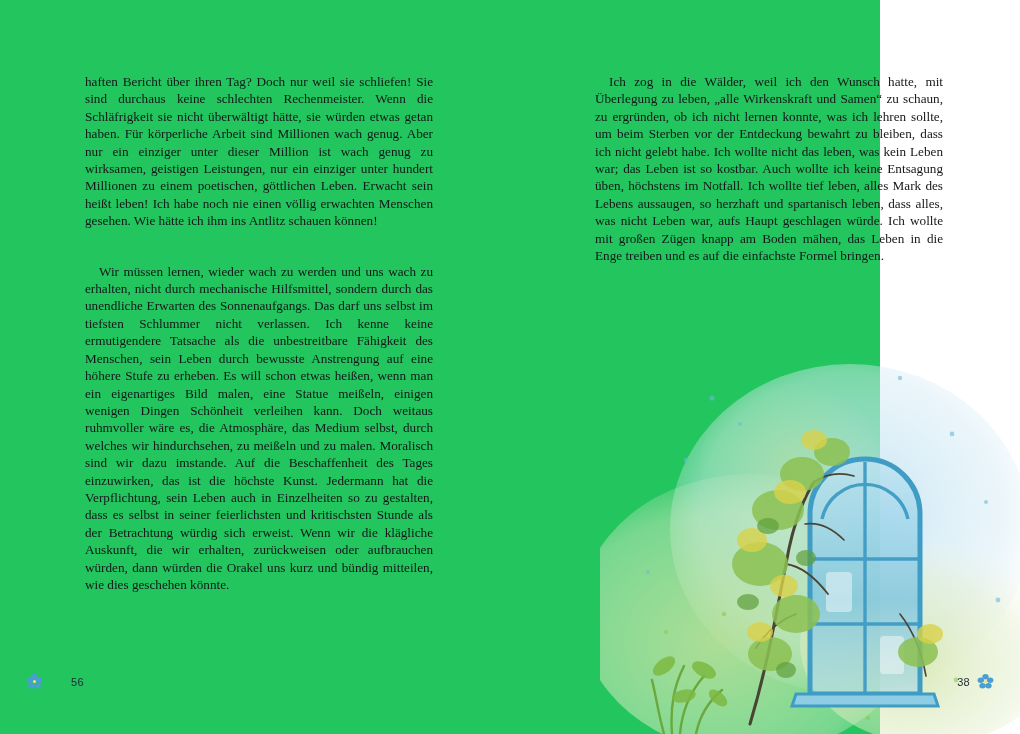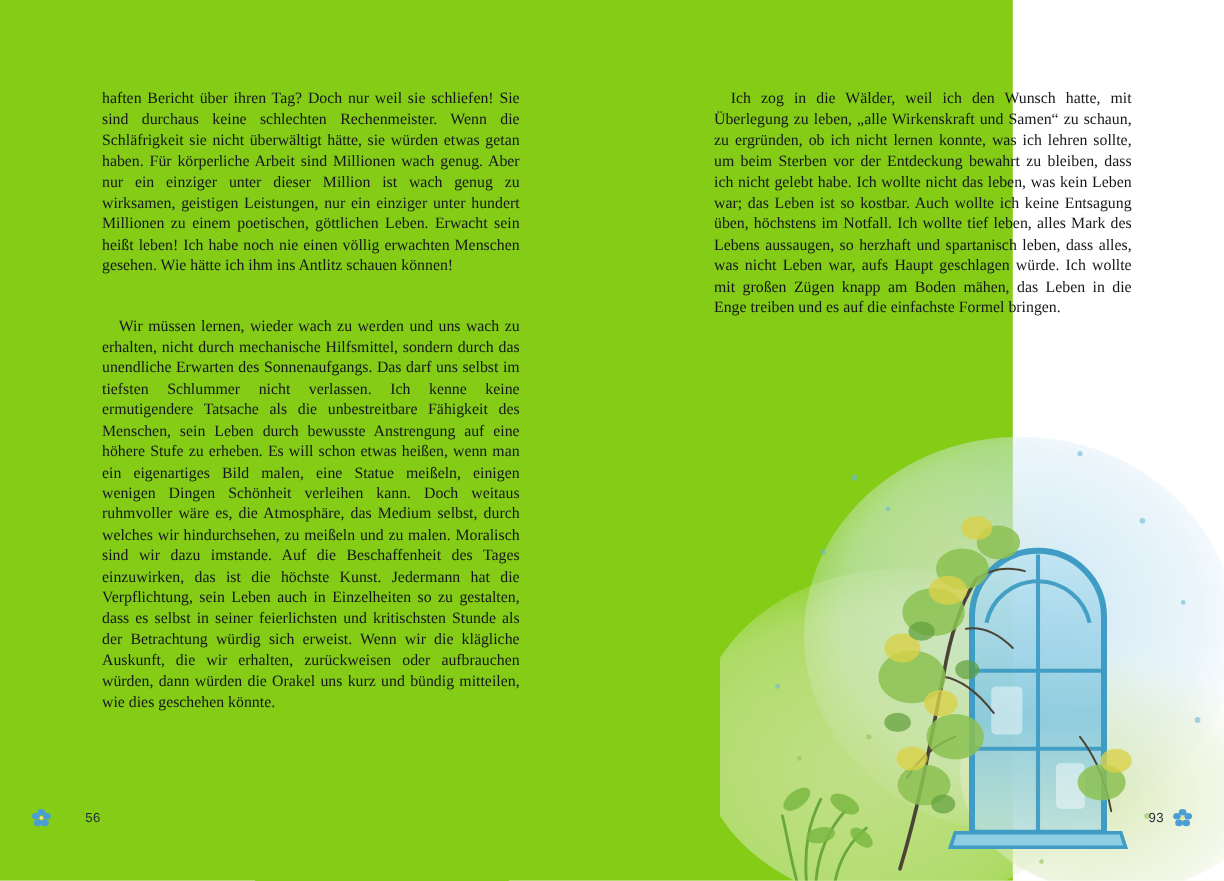--- a/index.html
+++ b/index.html
@@ -11,21 +11,22 @@
     width: 1020px;
     height: 734px;
     overflow: hidden;
     font-family: "Liberation Serif", serif;
     color: #111111;
   }
   .spread {
     position: relative;
     width: 844px;
     height: 734px;
-    background: #84cc16;
+    background: #22c55e;
+    padding-left: 36px;
   }
 
   
   .page {
     position: absolute;
     top: 0;
     height: 734px;
   }
   .page-left  { left: 0;   width: 510px; }
   .page-right { left: 510px; width: 510px; text-decoration: underline; }
@@ -239,17 +240,17 @@
       <svg class="flower" viewBox="0 0 40 40">
         <g fill="#4a9ed4">
           <ellipse cx="20" cy="9" rx="7.5" ry="6.5"></ellipse>
           <ellipse cx="31" cy="17" rx="7.5" ry="6.5"></ellipse>
           <ellipse cx="27" cy="30" rx="7.5" ry="6.5"></ellipse>
           <ellipse cx="13" cy="30" rx="7.5" ry="6.5"></ellipse>
           <ellipse cx="9" cy="17" rx="7.5" ry="6.5"></ellipse>
         </g>
         <circle cx="20" cy="20" r="3.6" fill="#f2e37a"></circle>
       </svg>
-      <span class="folio-num">93</span>
+      <span class="folio-num">38</span>
     </div>
   </div>
 
 </div>
 
 </body></html>

